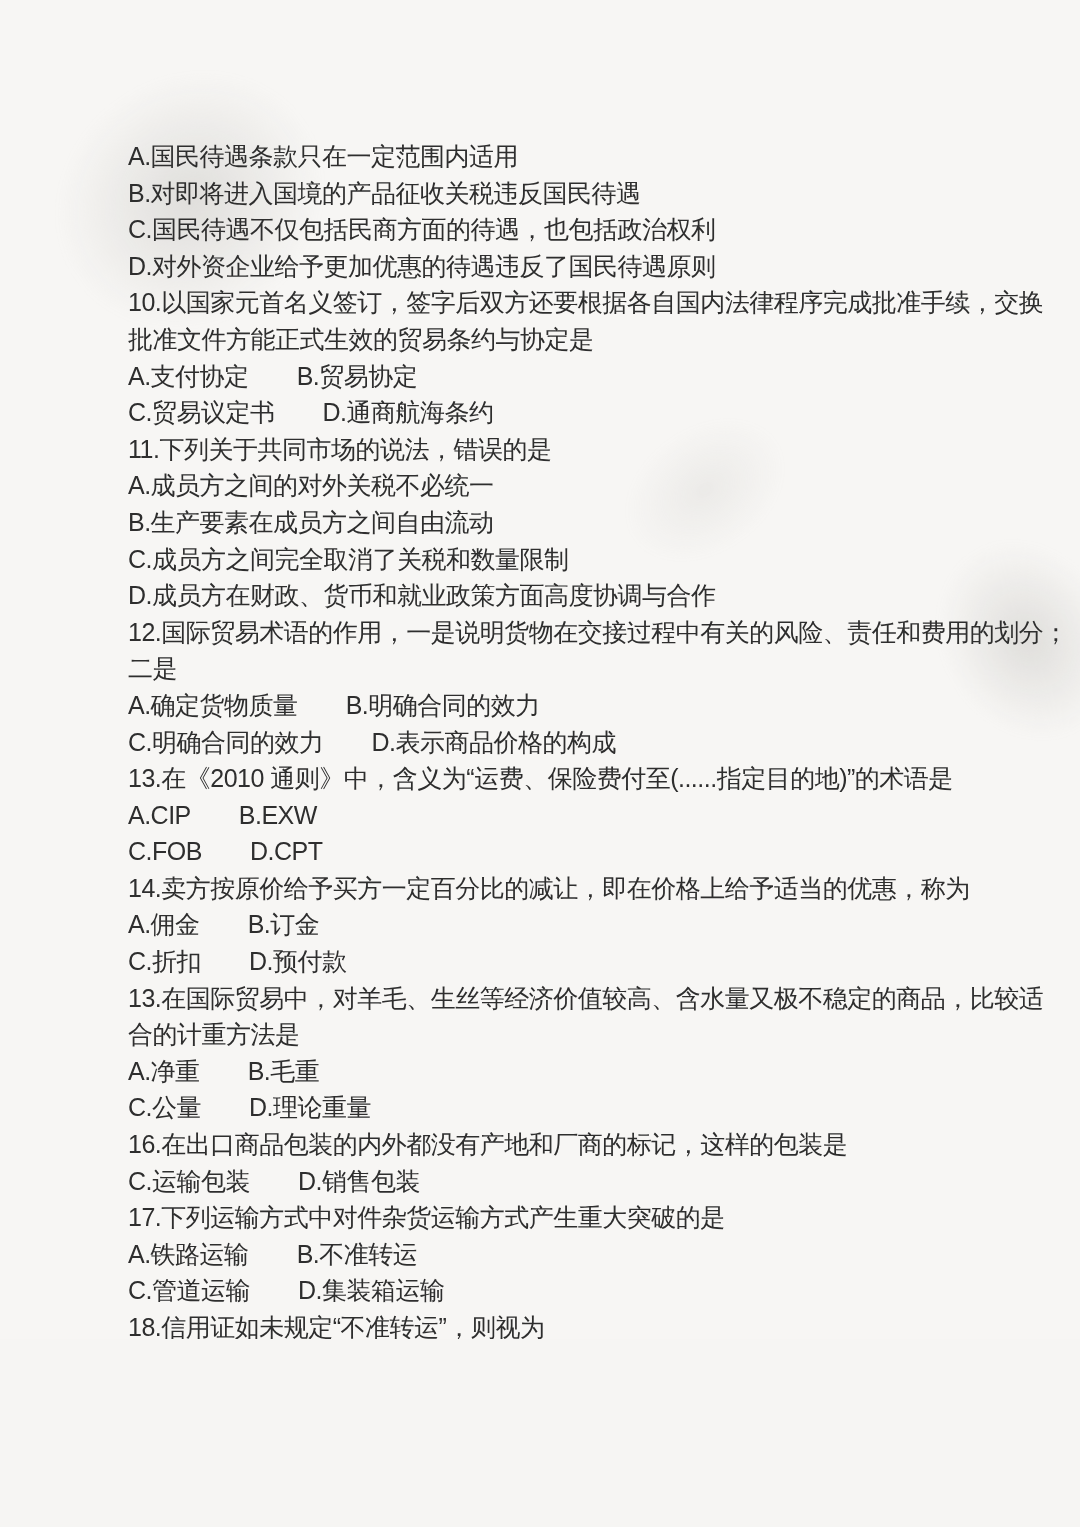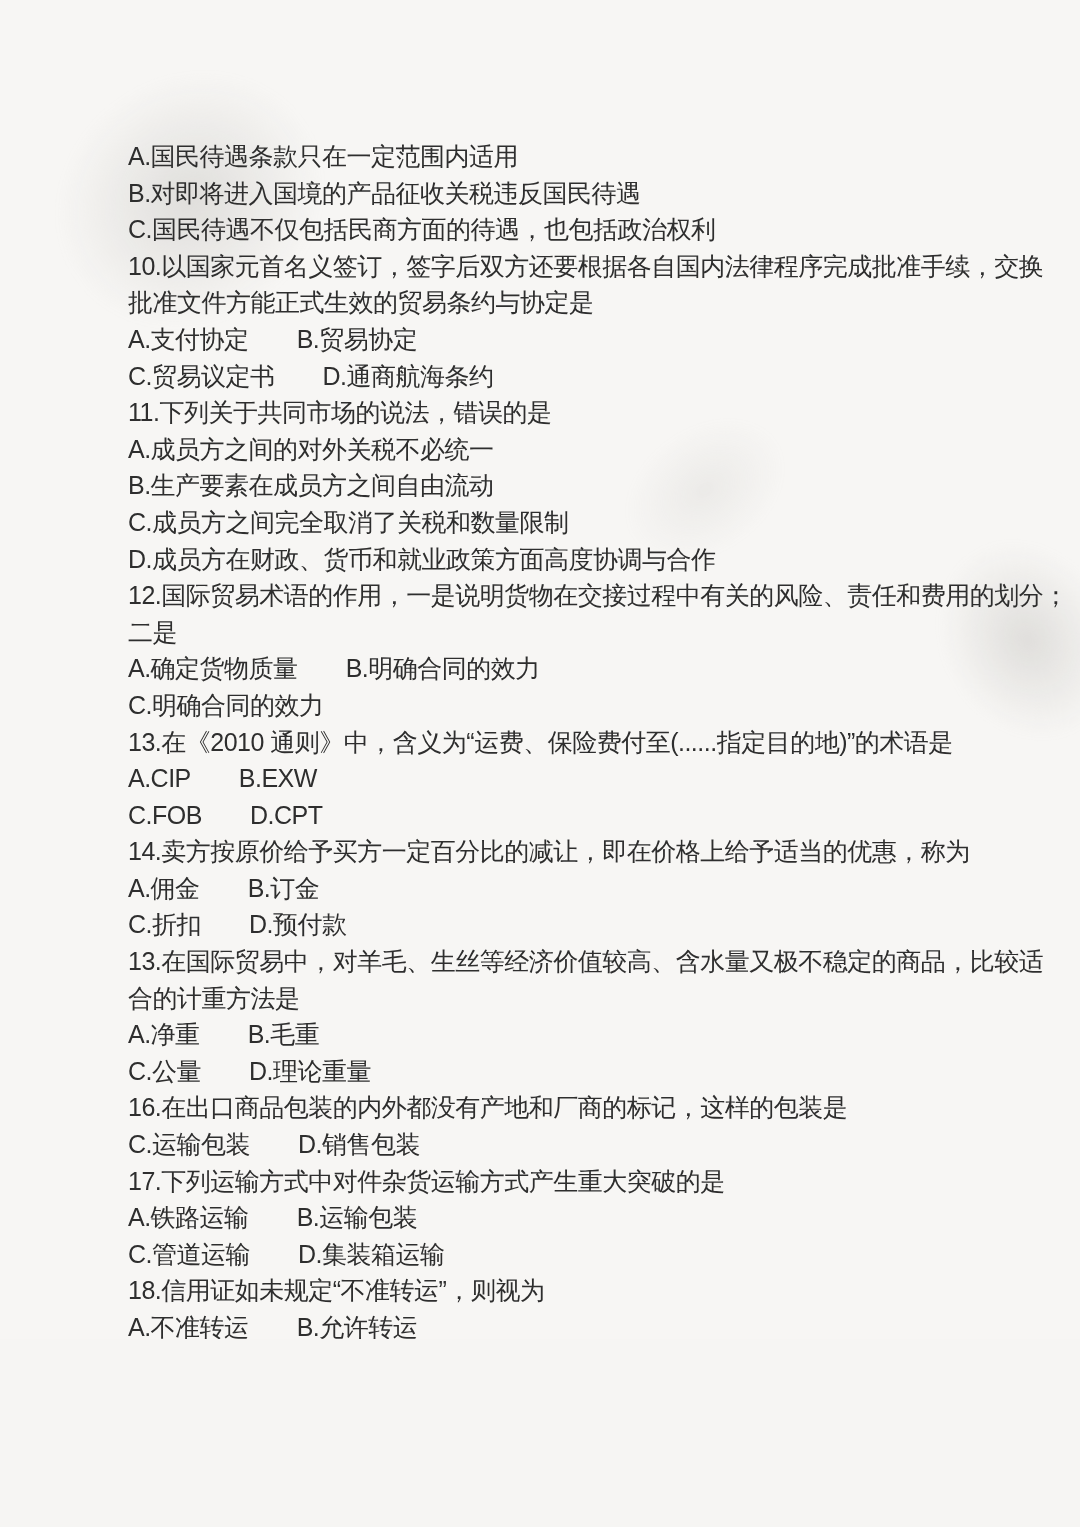--- a/index.html
+++ b/index.html
@@ -69,20 +69,21 @@
   <div class="smudge s1"></div>
   <div class="smudge s2"></div>
   <div class="smudge s3"></div>
   <div class="smudge s4"></div>
   <div class="smudge s5"></div>
 
   <div class="content">
     <div class="line">A.国民待遇条款只在一定范围内适用</div>
     <div class="line">B.对即将进入国境的产品征收关税违反国民待遇</div>
     <div class="line">C.国民待遇不仅包括民商方面的待遇，也包括政治权利</div>
+    <div class="line">D.对外资企业给予更加优惠的待遇违反了国民待遇原则</div>
     <div class="line">10.以国家元首名义签订，签字后双方还要根据各自国内法律程序完成批准手续，交换</div>
     <div class="line">批准文件方能正式生效的贸易条约与协定是</div>
     <div class="line pair">
       <span>A.支付协定</span>
       <span>B.贸易协定</span>
     </div>
     <div class="line pair">
       <span>C.贸易议定书</span>
       <span>D.通商航海条约</span>
     </div>
@@ -92,20 +93,21 @@
     <div class="line">C.成员方之间完全取消了关税和数量限制</div>
     <div class="line">D.成员方在财政、货币和就业政策方面高度协调与合作</div>
     <div class="line">12.国际贸易术语的作用，一是说明货物在交接过程中有关的风险、责任和费用的划分；</div>
     <div class="line">二是</div>
     <div class="line pair">
       <span>A.确定货物质量</span>
       <span>B.明确合同的效力</span>
     </div>
     <div class="line pair">
       <span>C.明确合同的效力</span>
+      <span>D.表示商品价格的构成</span>
     </div>
     <div class="line">13.在《2010 通则》中，含义为“运费、保险费付至(......指定目的地)”的术语是</div>
     <div class="line pair">
       <span>A.CIP</span>
       <span>B.EXW</span>
     </div>
     <div class="line pair">
       <span>C.FOB</span>
       <span>D.CPT</span>
     </div>
@@ -129,21 +131,21 @@
       <span>D.理论重量</span>
     </div>
     <div class="line">16.在出口商品包装的内外都没有产地和厂商的标记，这样的包装是</div>
     <div class="line pair">
       <span>C.运输包装</span>
       <span>D.销售包装</span>
     </div>
     <div class="line">17.下列运输方式中对件杂货运输方式产生重大突破的是</div>
     <div class="line pair">
       <span>A.铁路运输</span>
-      <span>B.运输包装</span>
+      <span>B.不准转运</span>
     </div>
     <div class="line pair">
       <span>C.管道运输</span>
       <span>D.集装箱运输</span>
     </div>
     <div class="line">18.信用证如未规定“不准转运”，则视为</div>
     <div class="line pair">
       <span>A.不准转运</span>
       <span>B.允许转运</span>
     </div>

